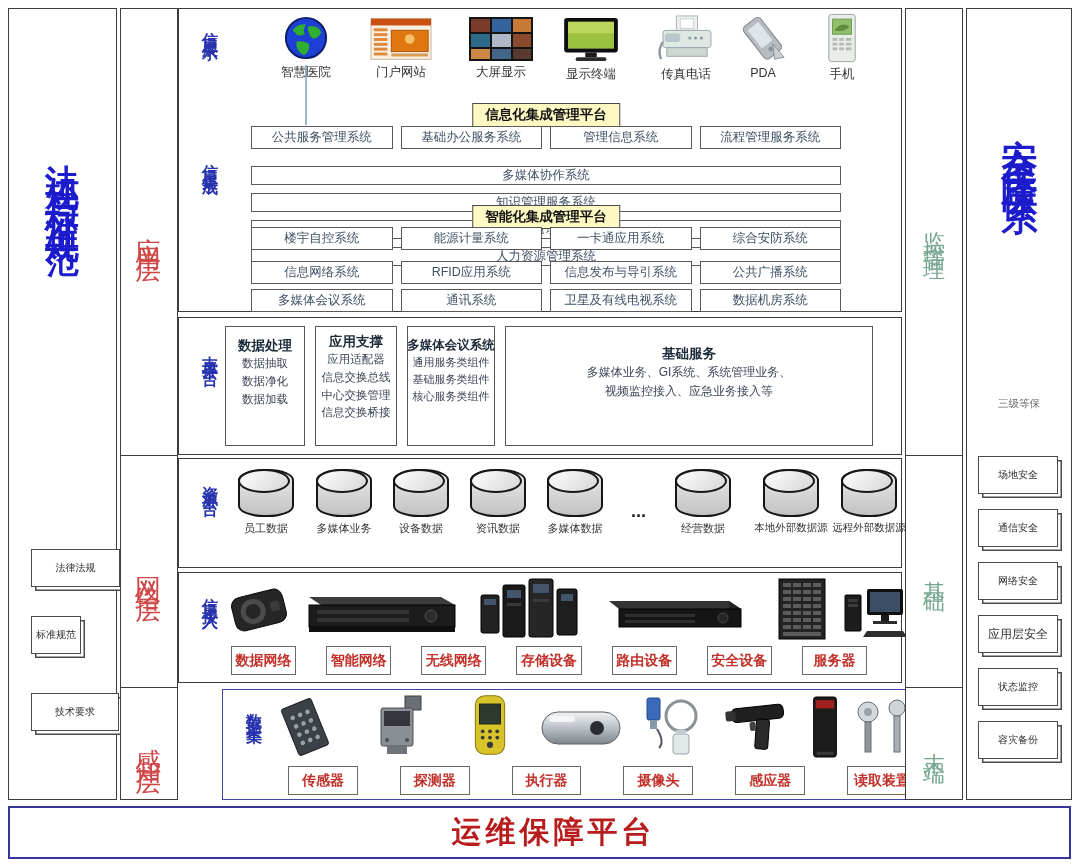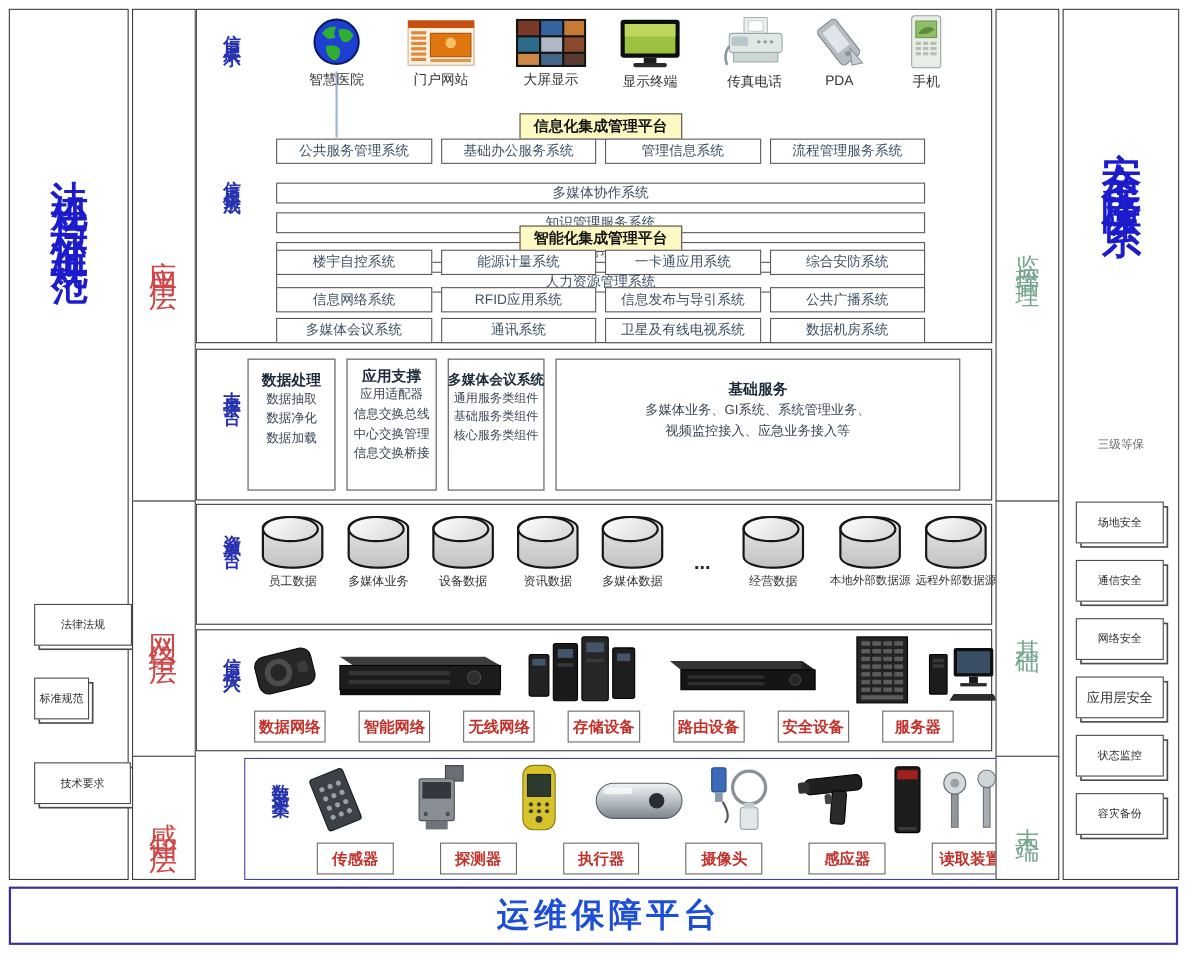--- a/index.html
+++ b/index.html
@@ -39,21 +39,21 @@
   .red-row{position:absolute;display:flex;}
   .red-box{flex:1;height:27px;border:1.5px solid #6a6a6a;background:#fff;display:flex;align-items:center;
            justify-content:center;font-size:14px;font-weight:bold;color:#c2322b;white-space:nowrap;}
   .devlabel{font-size:12.5px;color:#333;margin-top:3px;white-space:nowrap;}
   .device{position:absolute;text-align:center;}
   .conn{position:absolute;width:2px;background:#9db7d2;}
   .subgray{position:absolute;font-size:10.5px;color:#6a6a6a;left:50%;transform:translateX(-50%);white-space:nowrap;}
   .dots{position:absolute;font-size:18px;font-weight:bold;color:#222;}
   .bottombar{position:absolute;left:8px;top:806px;width:1063px;height:53px;border:2px solid #34349a;
              box-sizing:border-box;display:flex;align-items:center;justify-content:center;
-             font-size:30px;font-weight:bold;color:#1d4ed8;letter-spacing:4px;background:#fff;padding-left:28px;}
+             font-size:30px;font-weight:bold;color:#b91c1c;letter-spacing:4px;background:#fff;padding-left:28px;}
   svg{display:block;margin:0 auto;}
 </style>
 </head>
 <body>
 
 <div class="stage">
 
   <div class="panel" style="left:8px;top:8px;width:109px;height:792px;">
     <div class="vt vtitle" style="top:128px;">法规与标准规范</div>
     <div class="box3d" style="left:22px;top:540px;width:89px;height:38px;">法律法规</div>

